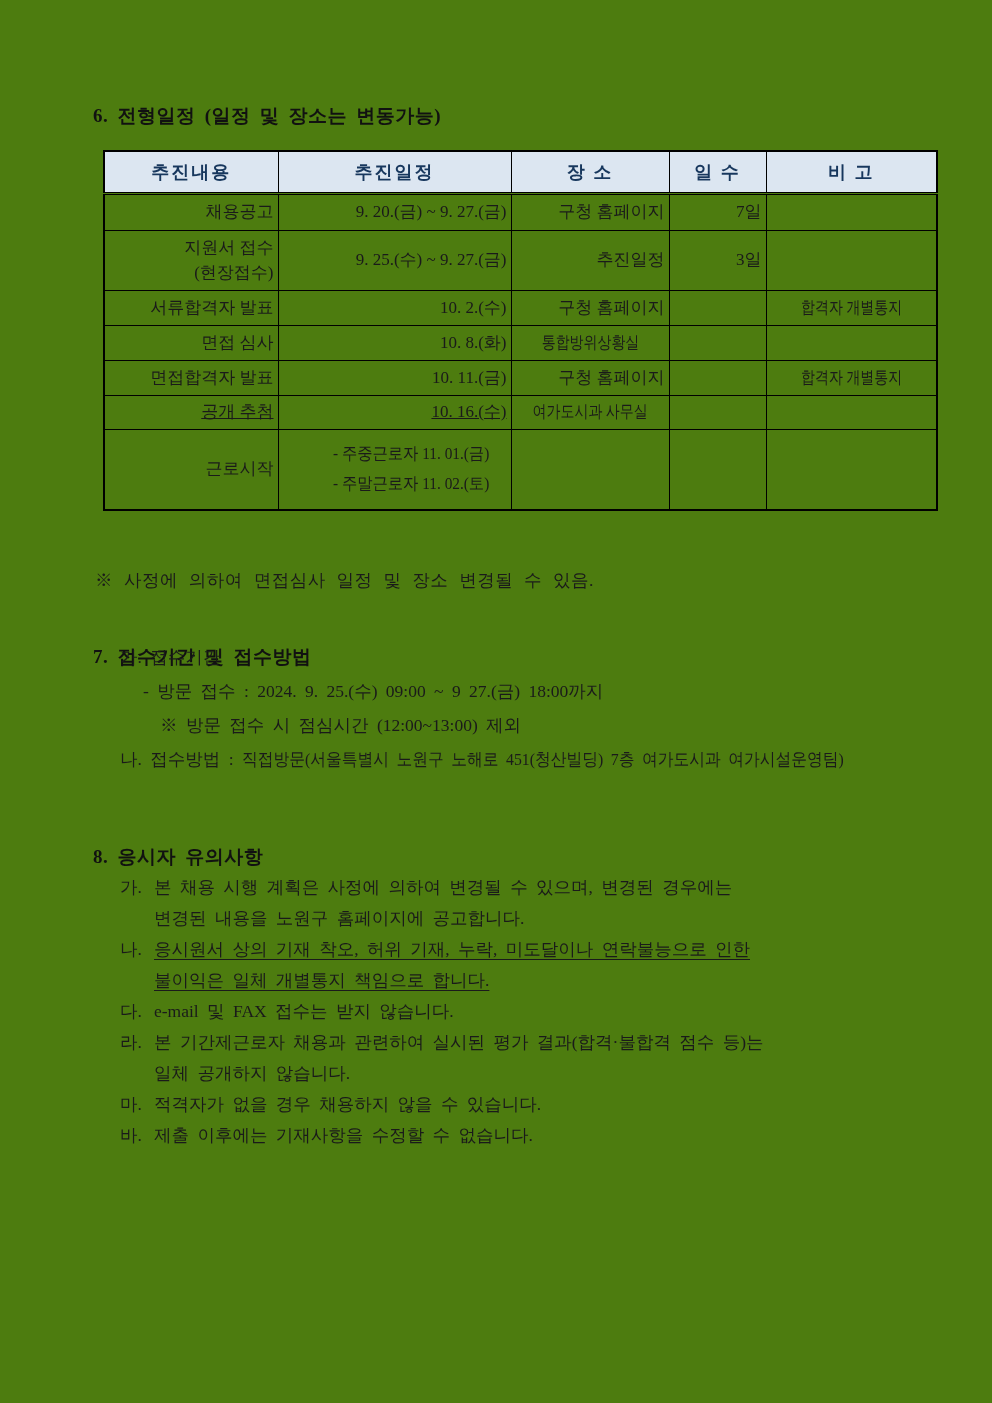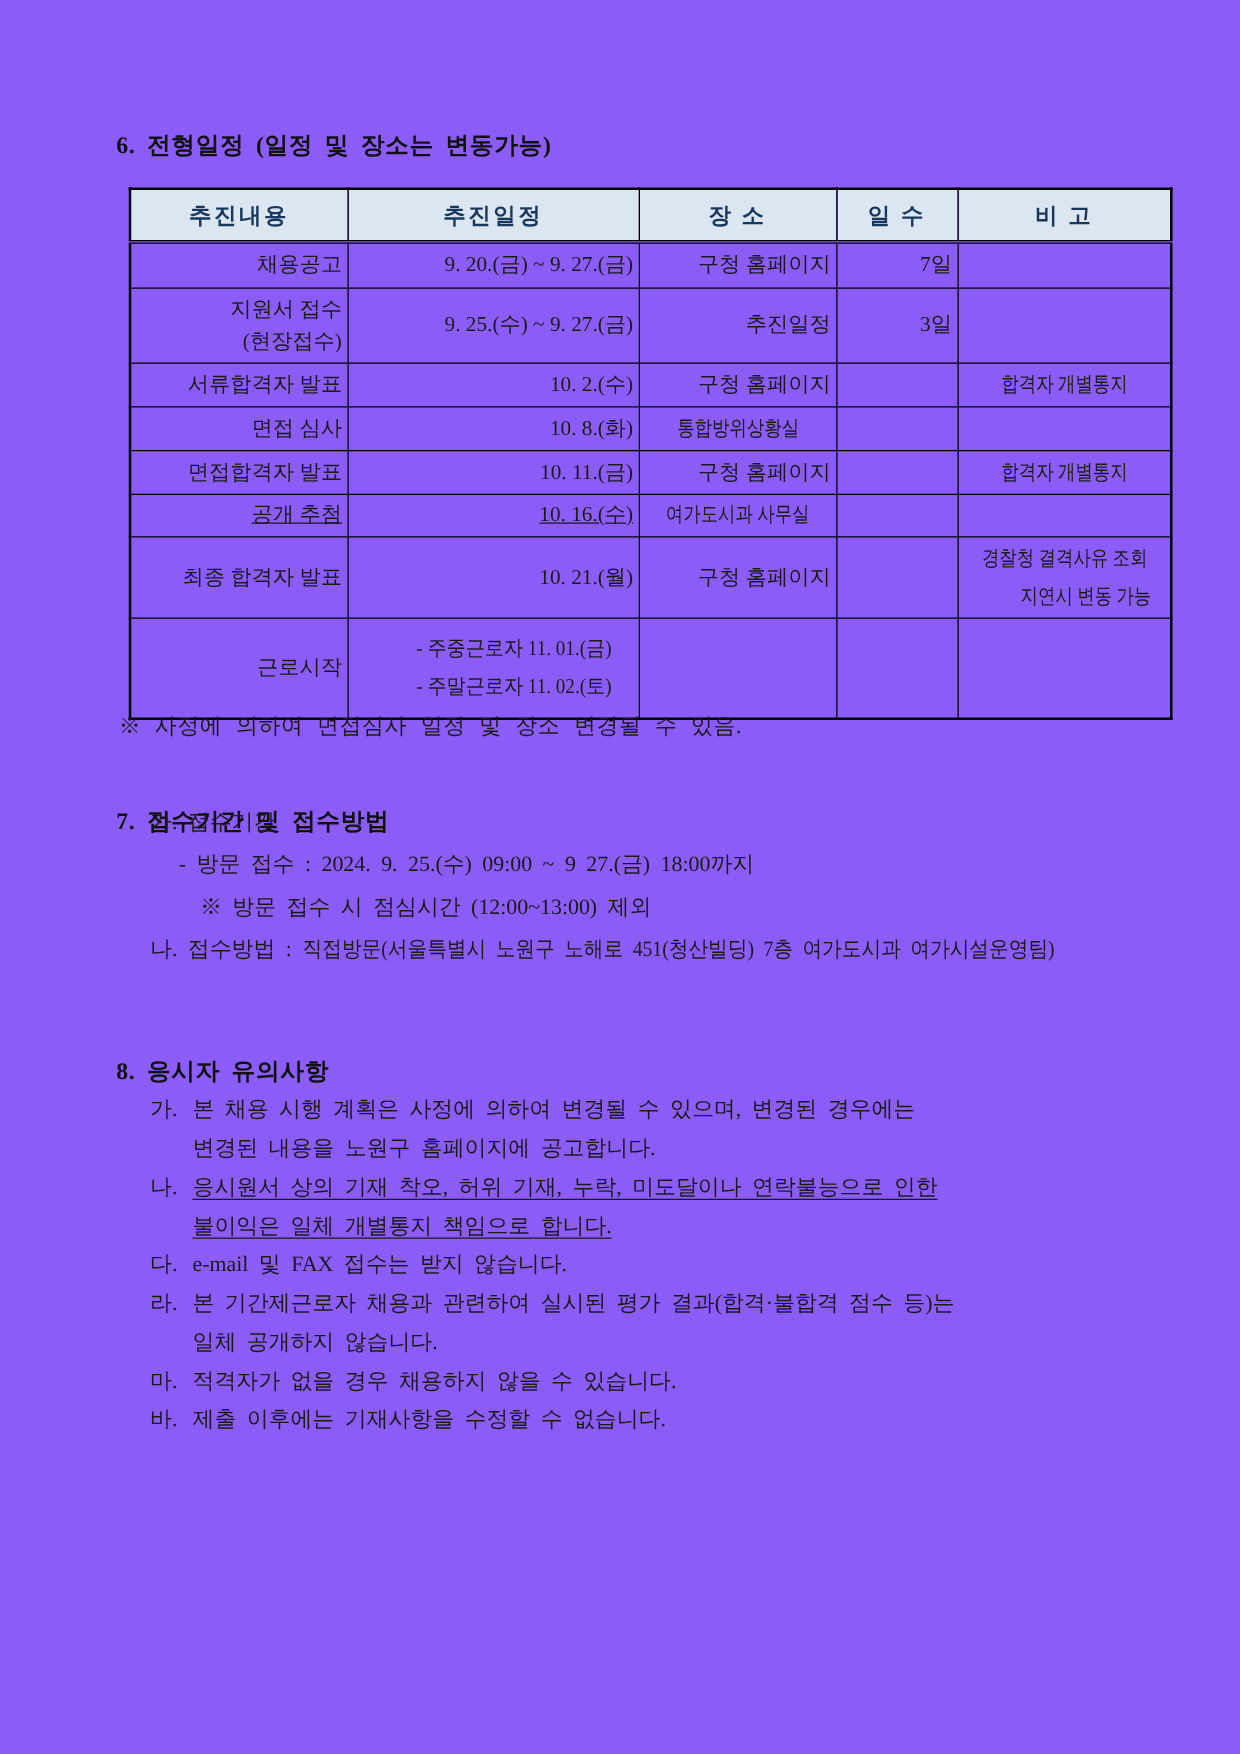--- a/index.html
+++ b/index.html
@@ -1,21 +1,21 @@
 <!DOCTYPE html>
 <html><head>
 <meta charset="utf-8">
 <style>
   html,body{margin:0;padding:0;}
   body{
     width:992px;height:1403px;background:#ffffff;
     font-family:"Liberation Serif","DejaVu Serif",serif;
     color:#1a1a1a;
   }
-  .doc{position:relative;width:992px;height:1403px;overflow:hidden;background:#8b5cf6;}
+  .doc{position:relative;width:992px;height:1403px;overflow:hidden;background:#4d7c0f;}
 
   .sec-title{
     position:absolute;left:93px;
     font-size:19px;font-weight:700;letter-spacing:.5px;word-spacing:4px;color:#111;
     white-space:nowrap;
   }
   .s6-title{top:103px;}
   .s7-title{top:644px;}
   .s8-title{top:844px;}
 
@@ -165,36 +165,20 @@
         <td>
             <span class="cellline">공개 추첨</span>
           </td>
         <td>
             <span class="cellline">10. 16.(수)</span>
           </td>
         <td><span class="cx">여가도시과 사무실</span></td>
         <td></td>
         <td></td>
       </tr>
-      <tr class="rh63">
-        <td>
-            <span class="cellline">최종 합격자 발표</span>
-          </td>
-        <td>
-            <span class="cellline">10. 21.(월)</span>
-          </td>
-        <td>
-            <span class="cellline">구청 홈페이지</span>
-          </td>
-        <td></td>
-        <td class="gap-lines">
-          <span class="cellline"><span class="cx">경찰청 결격사유 조회</span></span>
-          <span class="cellline"><span class="cx">지연시 변동 가능</span></span>
-        </td>
-      </tr>
       <tr class="rh66">
         <td>
             <span class="cellline">근로시작</span>
           </td>
         <td class="left gap-lines">
           <span class="cellline"><span class="cxl">- 주중근로자 11. 01.(금)</span></span>
           <span class="cellline"><span class="cxl">- 주말근로자 11. 02.(토)</span></span>
         </td>
         <td></td>
         <td></td>

